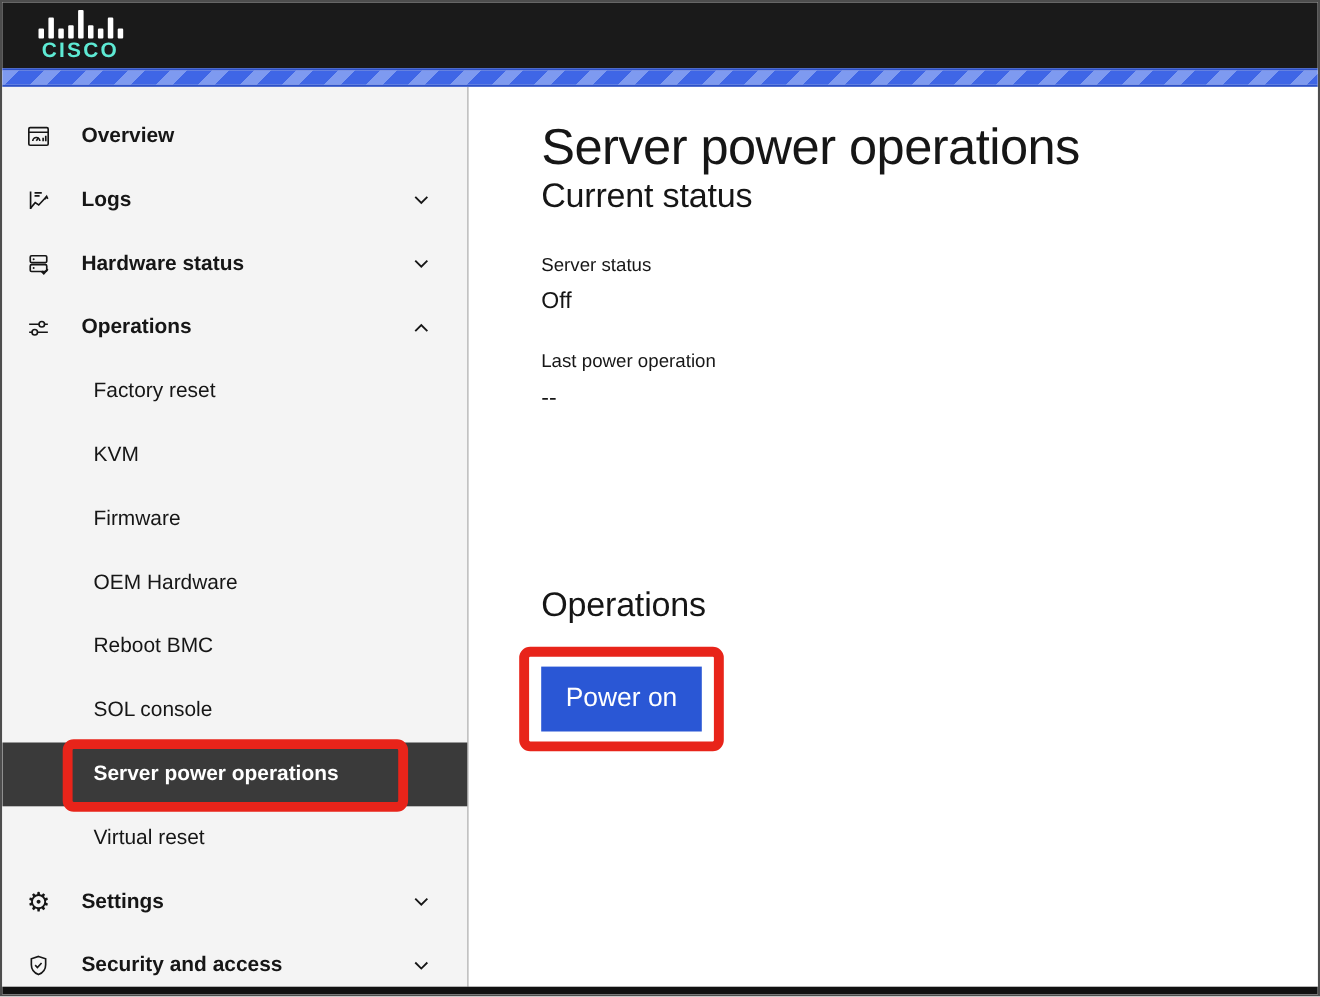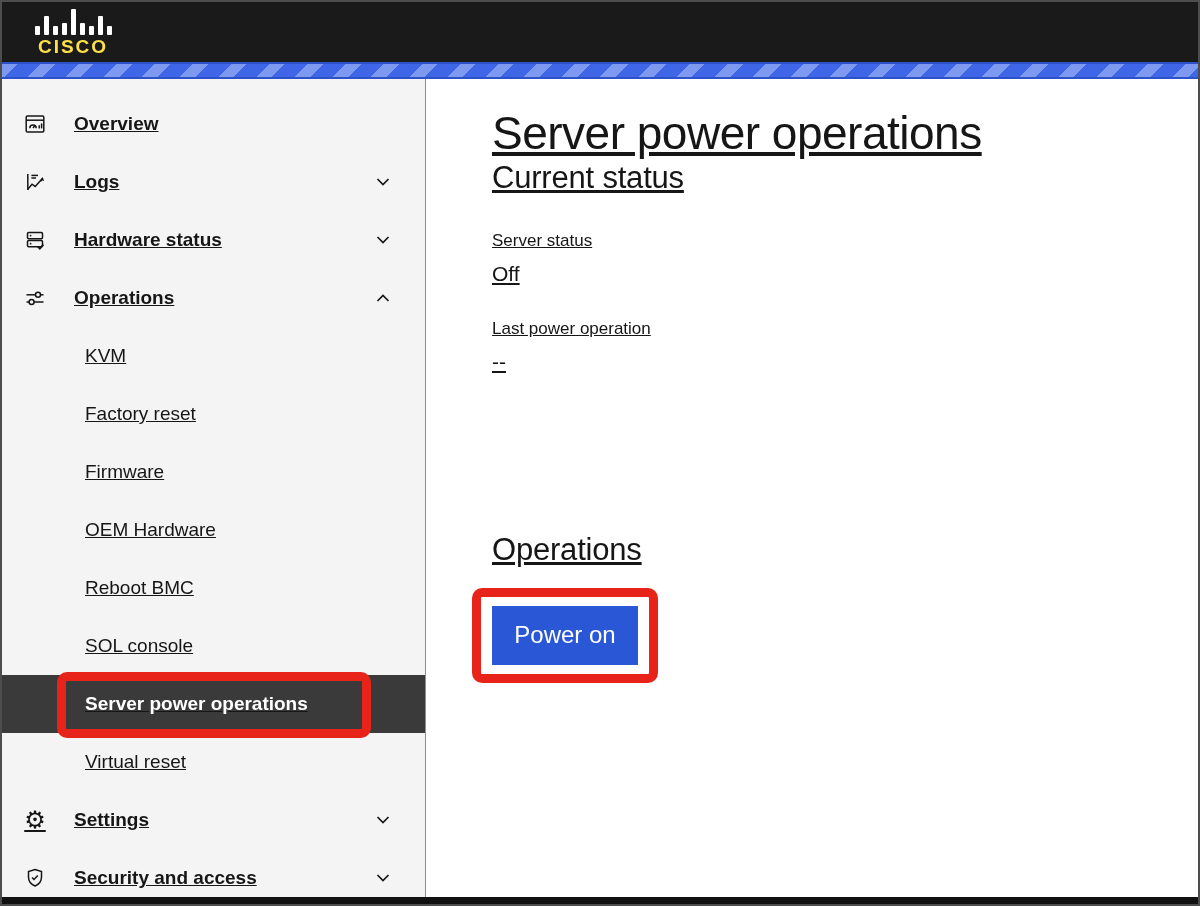--- a/index.html
+++ b/index.html
@@ -40,34 +40,34 @@
   .logo-bars i:nth-child(1){height:9px;}
   .logo-bars i:nth-child(2){height:19px;}
   .logo-bars i:nth-child(3){height:9px;}
   .logo-bars i:nth-child(4){height:12px;}
   .logo-bars i:nth-child(5){height:26px;}
   .logo-bars i:nth-child(6){height:12px;}
   .logo-bars i:nth-child(7){height:9px;}
   .logo-bars i:nth-child(8){height:19px;}
   .logo-bars i:nth-child(9){height:9px;}
   .logo-text{
-    color:#fde047;font-weight:700;font-size:19px;letter-spacing:2px;line-height:1;
+    color:#5eead4;font-weight:700;font-size:19px;letter-spacing:2px;line-height:1;
     margin-top:2px;
   }
   
   .stripe-bar{
     flex:0 0 auto;height:17px;
     border-top:2px solid var(--stripe-edge);
     border-bottom:2px solid var(--stripe-edge);
     background:repeating-linear-gradient(135deg,
       var(--stripe-light) 0 11px,
       var(--stripe-dark) 11px 27px);
   }
   
-  .body-row{flex:1 1 auto;display:flex;min-height:0;text-decoration:underline;}
+  .body-row{flex:1 1 auto;display:flex;min-height:0;}
   .sidebar{
     width:424px;flex:0 0 auto;background:var(--sidebar-bg);
     border-right:1px solid var(--divider);
     padding-top:16px;overflow:hidden;
   }
   .nav-item{
     height:58px;display:flex;align-items:center;position:relative;
     cursor:pointer;
   }
   .nav-item.top{padding-left:20px;}
@@ -202,25 +202,25 @@
         </span>
         <span class="nav-label">Operations</span>
         <span class="chevron up">
           <svg width="20" height="20" viewBox="0 0 20 20" fill="none" stroke="#161616" stroke-width="1.7">
             <path d="M4.5 7 L10 12.5 L15.5 7"></path>
           </svg>
         </span>
       </div>
 
       <div class="nav-item sub">
+        <span class="nav-label">Factory reset</span>
+      </div>
+
+      <div class="nav-item sub">
         <span class="nav-label">KVM</span>
-      </div>
-
-      <div class="nav-item sub">
-        <span class="nav-label">Factory reset</span>
       </div>
 
       <div class="nav-item sub">
         <span class="nav-label">Firmware</span>
       </div>
 
       <div class="nav-item sub">
         <span class="nav-label">OEM Hardware</span>
       </div>
 

